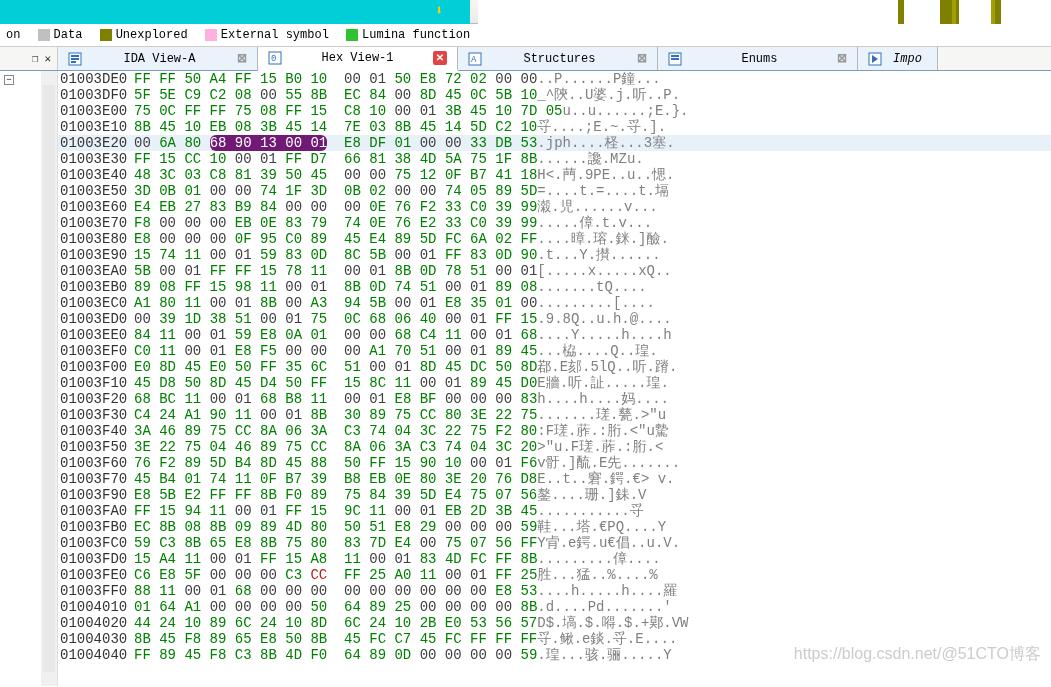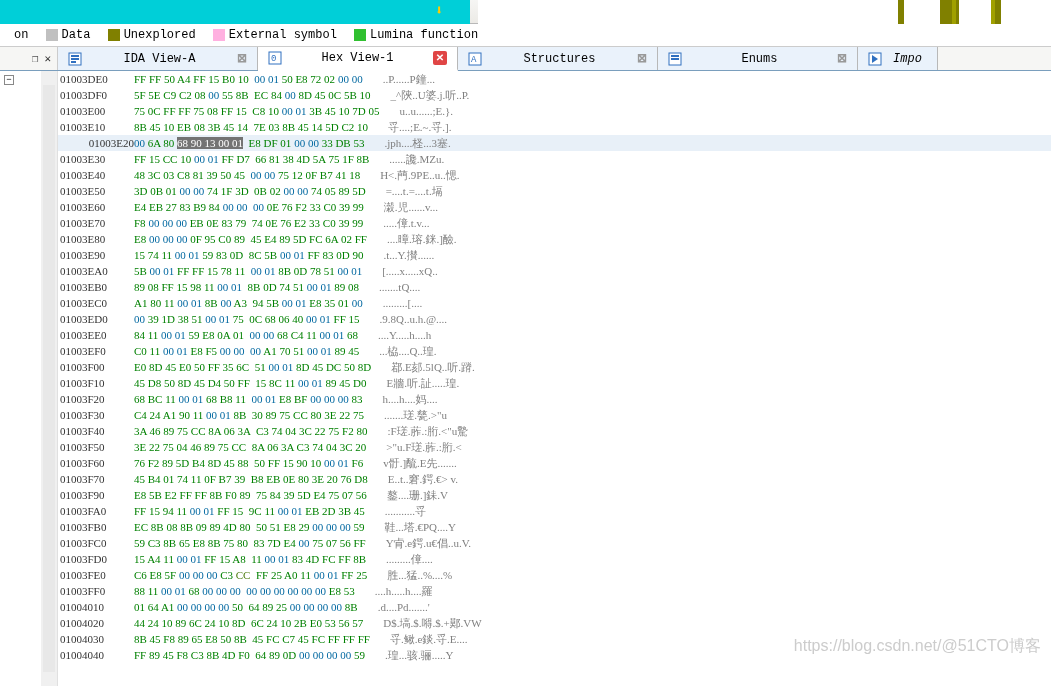--- a/index.html
+++ b/index.html
@@ -4,51 +4,51 @@
 <style>
   * { margin: 0; padding: 0; box-sizing: border-box; }
   body { font-family: "Courier New", monospace; font-size: 12px; background: #fff; overflow: hidden; }
   
   .nav-strip { height: 24px; background: linear-gradient(#f6f6f4,#eceae6); border-bottom: 1px solid #b8b8b8; position: relative; }
   .nav-cyan { position: absolute; left: 0; top: 0; width: 470px; height: 24px; background: #00cfd8; }
   .nav-arrow { position: absolute; left: 435px; top: 2px; color: #ffcc00; font-size: 14px; }
   .nav-mini { position: absolute; right: 0; top: 0; height: 24px; display: flex; }
   .nav-seg { height: 24px; }
   
-  .legend { padding: 4px 14px; background: #fff; border-bottom: 1px solid #ccc; font-family: "宋体","SimSun","Courier New"; }
+  .legend { padding: 4px 6px; background: #fff; border-bottom: 1px solid #ccc; font-family: "宋体","SimSun","Courier New"; }
   .legend span.box { display: inline-block; width: 12px; height: 12px; margin: 0 4px 0 10px; vertical-align: middle; }
   
   .tab-strip { display: flex; background: #f6f6f4; border-bottom: 1px solid #7a9ebd; height: 24px; align-items: stretch; }
   .tab-aux { width: 58px; display: flex; align-items: center; justify-content: flex-end; gap: 6px; padding-right: 6px; border-right: 1px solid #ccc; }
   .tab { display: flex; align-items: center; gap: 6px; padding: 0 10px; background: #eaf2fb; border-right: 1px solid #b8b8b8; font-family: "Courier New"; font-size: 12px; cursor: pointer; min-width: 200px; }
   .tab.active { background: #fff; border-bottom: 2px solid #fff; margin-bottom: -1px; }
   .tab .icon { width: 14px; height: 14px; display: inline-block; }
   .tab .title { flex: 1; text-align: center; }
   .tab .close { color: #c75050; font-weight: bold; cursor: pointer; }
   .tab .close.grey { color: #999; }
   .tab .close.red { background: #e04545; color: #fff; width: 14px; height: 14px; display: inline-flex; align-items: center; justify-content: center; font-size: 10px; border-radius: 2px; }
   
   .work { display: flex; height: calc(687px - 24px - 24px - 24px); }
   .gutter { width: 58px; background: #fff; border-right: 1px solid #e0e0e0; position: relative; }
   .gutter .fold { position: absolute; top: 4px; left: 4px; width: 10px; height: 10px; border: 1px solid #888; font-size: 9px; line-height: 9px; text-align: center; cursor: pointer; }
   .gutter .sb { position: absolute; right: 0; top: 0; width: 16px; bottom: 0; background: #f0f0f0; }
   .gutter .sb .tr { position: absolute; left: 2px; right: 2px; top: 14px; bottom: 14px; background: #e8e8e8; }
   
-  .hex { flex: 1; background: #fff; overflow: hidden; font-family: Liberation Serif, serif; font-size: 11px; line-height: 16px; }
+  .hex { flex: 1; background: #fff; overflow: hidden; font-family: Liberation Mono, monospace; font-size: 14px; line-height: 16px; }
   .hex-row { display: flex; padding-left: 2px; white-space: pre; }
-  .hex-row.hl { background: #e8f0f8; text-align: right; }
+  .hex-row.hl { background: #e8f0f8; }
   .addr { color: #333; width: 74px; }
   .bytes { color: #00008b; }
   .bytes .g { color: #008000; }
-  .bytes .b { color: #0369a1; }
-  .bytes .gy { color: #4d7c0f; }
-  .bytes .sel { background: #737373; color: #fff; }
-  .asc { margin-left: 20px; color: #808080; }
+  .bytes .b { color: #404040; }
+  .bytes .gy { color: #b91c1c; }
+  .bytes .sel { background: #701a75; color: #fff; border-radius: 6px; }
+  .asc { color: #808080; }
   
-  .watermark { position: fixed; right: 10px; bottom: 30px; color: #ccc; font-size: 16px; font-family: Arial; pointer-events: none; }
+  .watermark { position: fixed; right: 10px; bottom: 22px; color: #ccc; font-size: 16px; font-family: Arial; pointer-events: none; }
 </style>
 </head>
 <body>
 
 <div class="nav-strip">
   <div class="nav-cyan"></div>
   <span class="nav-arrow">⬇</span>
   <div class="nav-mini">
     <div class="nav-seg" style="width:420px;background:#fff;"></div>
     <div class="nav-seg" style="width:6px;background:#808000;"></div>

